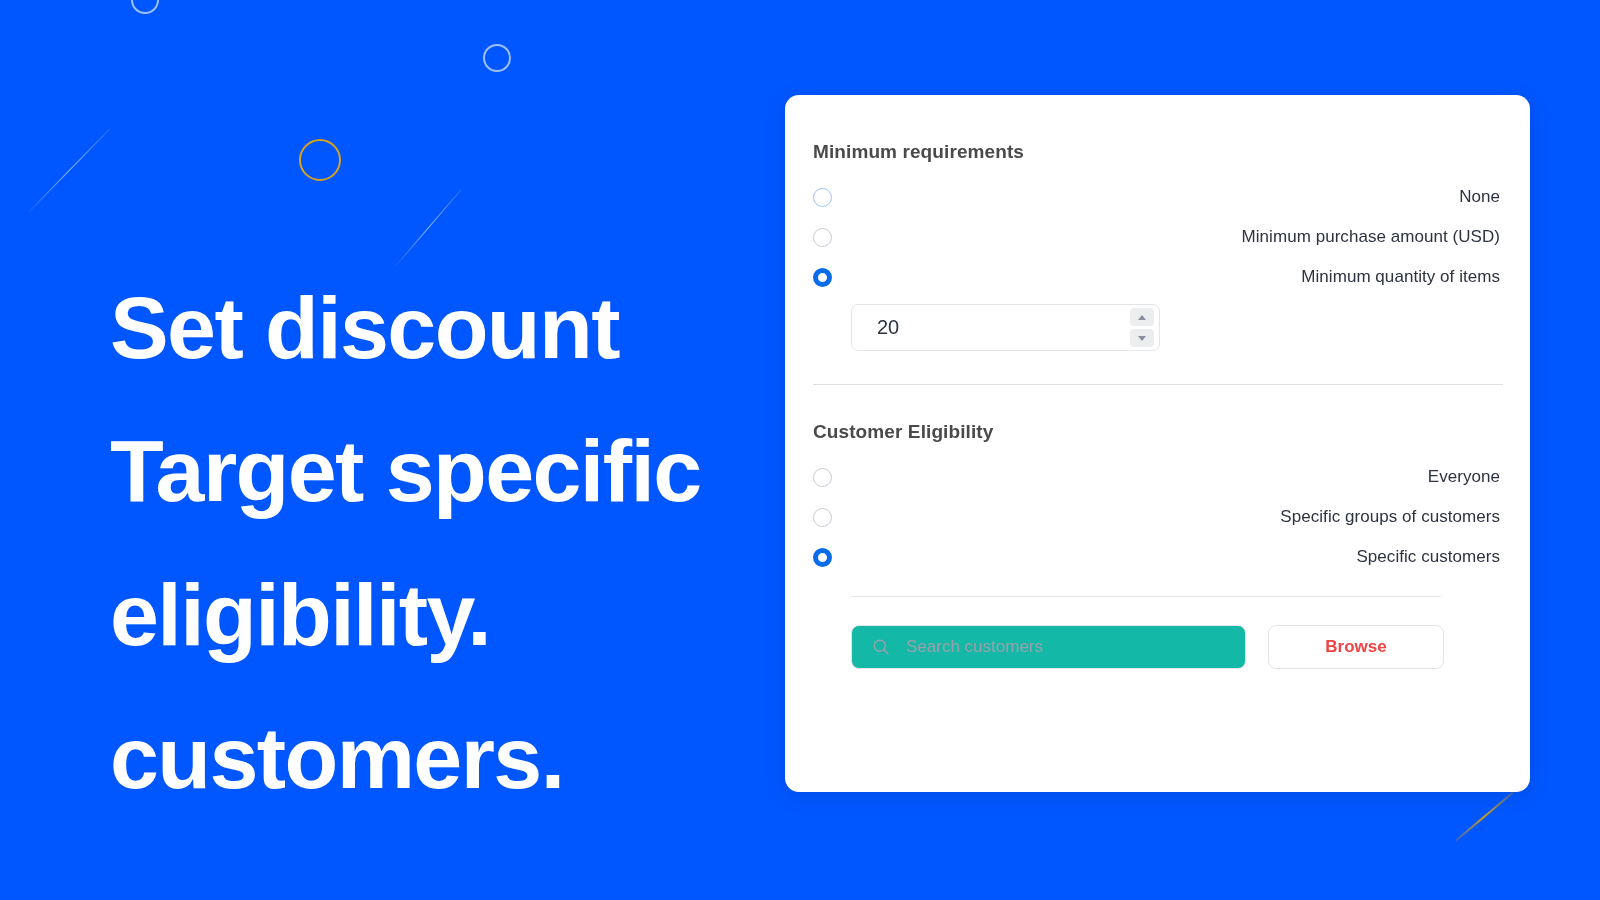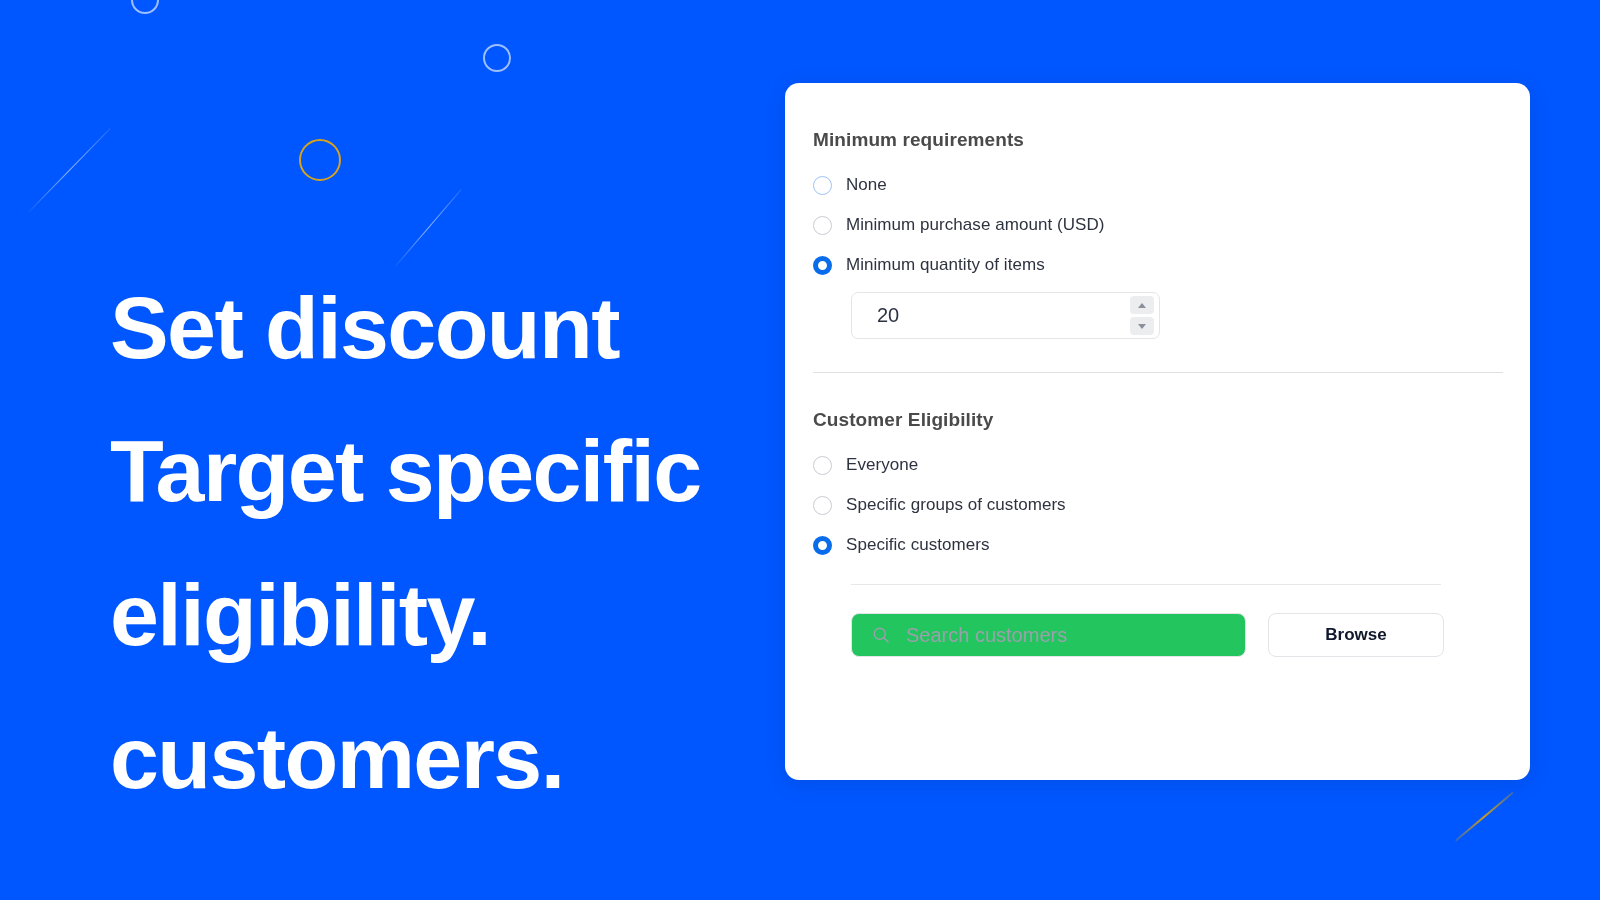--- a/index.html
+++ b/index.html
@@ -63,21 +63,21 @@
     font-weight: 700;
     line-height: 1.22;
     letter-spacing: -1.6px;
   }
   #headline .hl-line { display: block; white-space: nowrap; margin-top: 36px; }
 
   
   #card {
     position: absolute;
     left: 785px;
-    top: 83px;
+    top: 95px;
     width: 745px;
     height: 697px;
     background: #FFFFFF;
     border-radius: 14px;
     box-shadow: 0 4px 22px rgba(0,0,0,0.10);
     padding: 46px 30px 16px 28px;
   }
 
   .section-title {
     font-size: 19px;
@@ -86,20 +86,21 @@
     letter-spacing: 0.1px;
   }
 
   .radio-group { margin-top: 17px; }
 
   .radio-row {
     display: flex;
     align-items: center;
     height: 34px;
     margin-bottom: 6px;
+    justify-content: space-between;
   }
 
   .radio-mark {
     width: 19px;
     height: 19px;
     border-radius: 50%;
     flex: 0 0 auto;
     margin-right: 14px;
     background: #FFFFFF;
   }
@@ -189,24 +190,24 @@
   .search-box {
     position: relative;
     width: 395px;
     height: 44px;
   }
   .search-input {
     width: 100%;
     height: 100%;
     border: 1px solid #E4E6E9;
     border-radius: 8px;
-    background: #22c55e;
+    background: #14b8a6;
     padding: 0 14px 0 54px;
     font-family: "Liberation Sans", sans-serif;
-    font-size: 20px;
+    font-size: 17px;
     color: #2C3342;
     outline: none;
   }
   .search-input::placeholder { color: #9AA1AC; }
   .search-icon {
     position: absolute;
     left: 20px;
     top: 50%;
     transform: translateY(-50%);
     width: 20px;
@@ -215,21 +216,21 @@
   }
   .browse-btn {
     width: 176px;
     height: 44px;
     border: 1px solid #E2E4E7;
     border-radius: 8px;
     background: #FFFFFF;
     font-family: "Liberation Sans", sans-serif;
     font-size: 17px;
     font-weight: 700;
-    color: #0f172a;
+    color: #ef4444;
     cursor: pointer;
   }
 </style>
 </head>
 <body>
 
 <div id="decor-layer">
     <div class="decor-circle white" style="left: 131px; top: -14px; width: 28px; height: 28px;"></div>
     <div class="decor-circle white" style="left: 483px; top: 44px; width: 28px; height: 28px;"></div>
     <div class="decor-circle gold" style="left: 299px; top: 139px; width: 42px; height: 42px;"></div>

